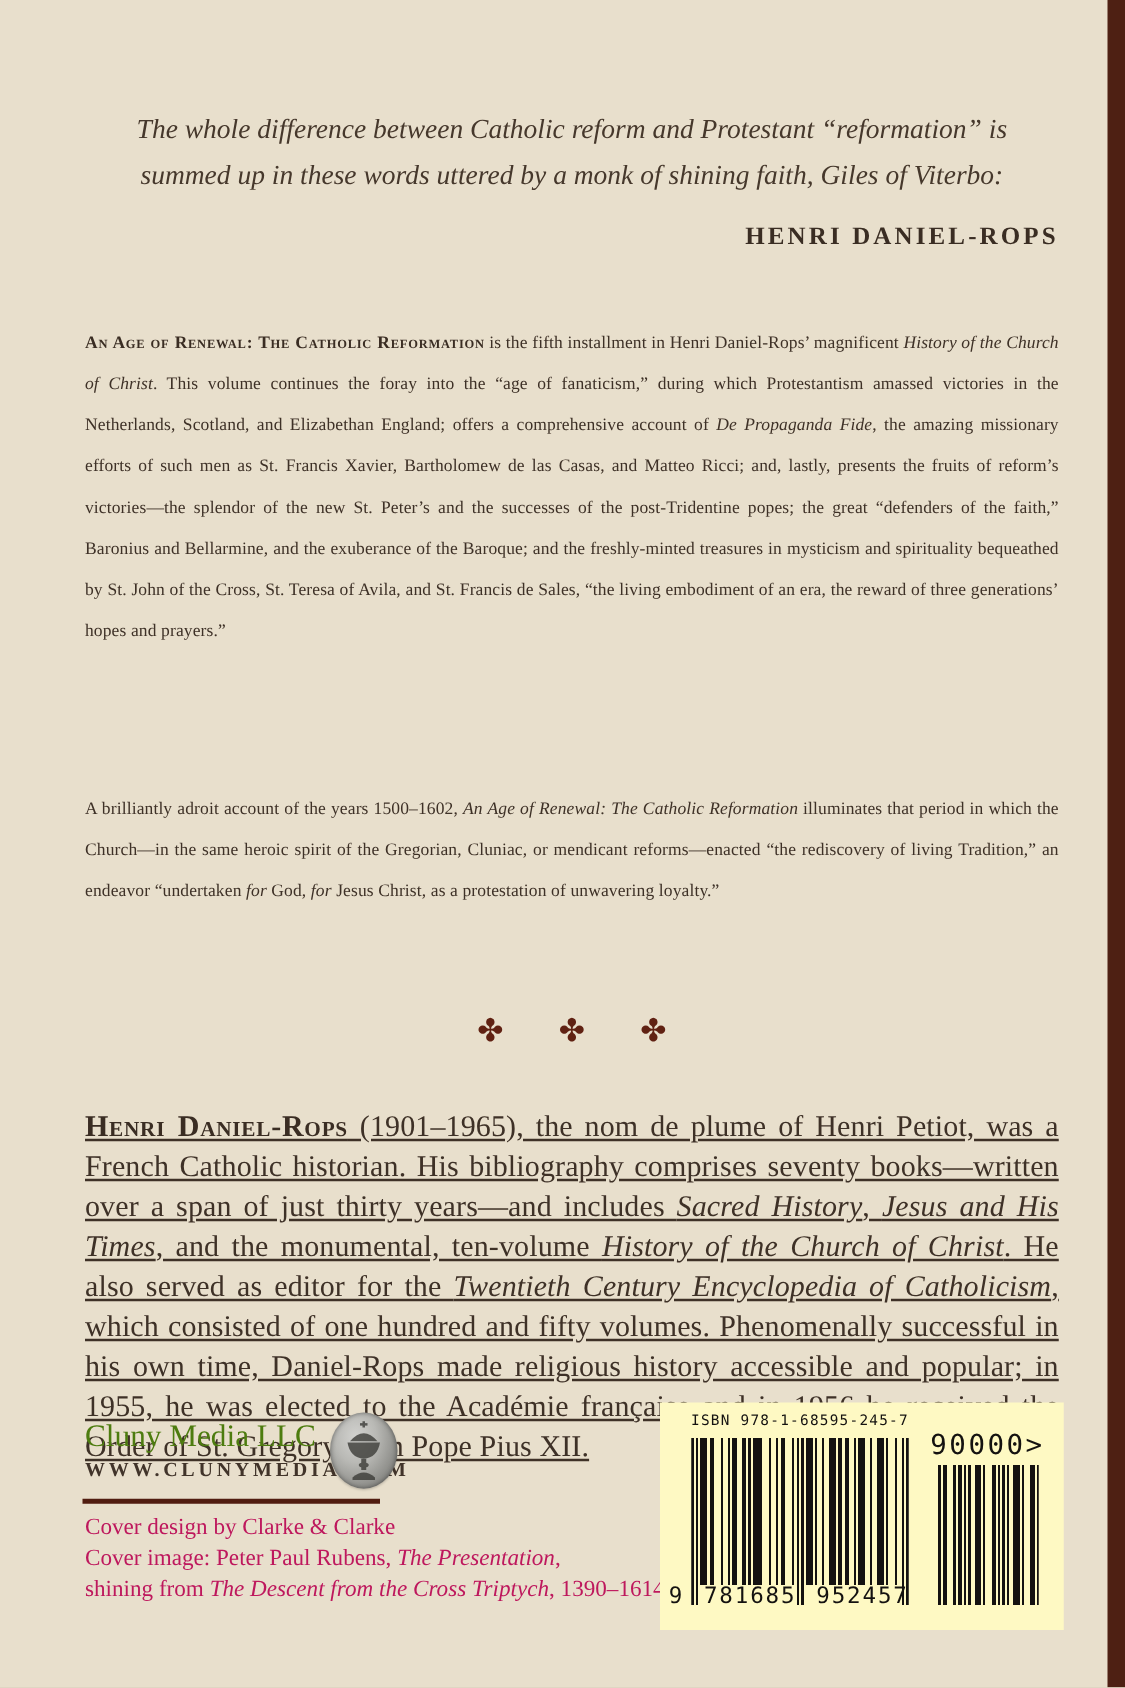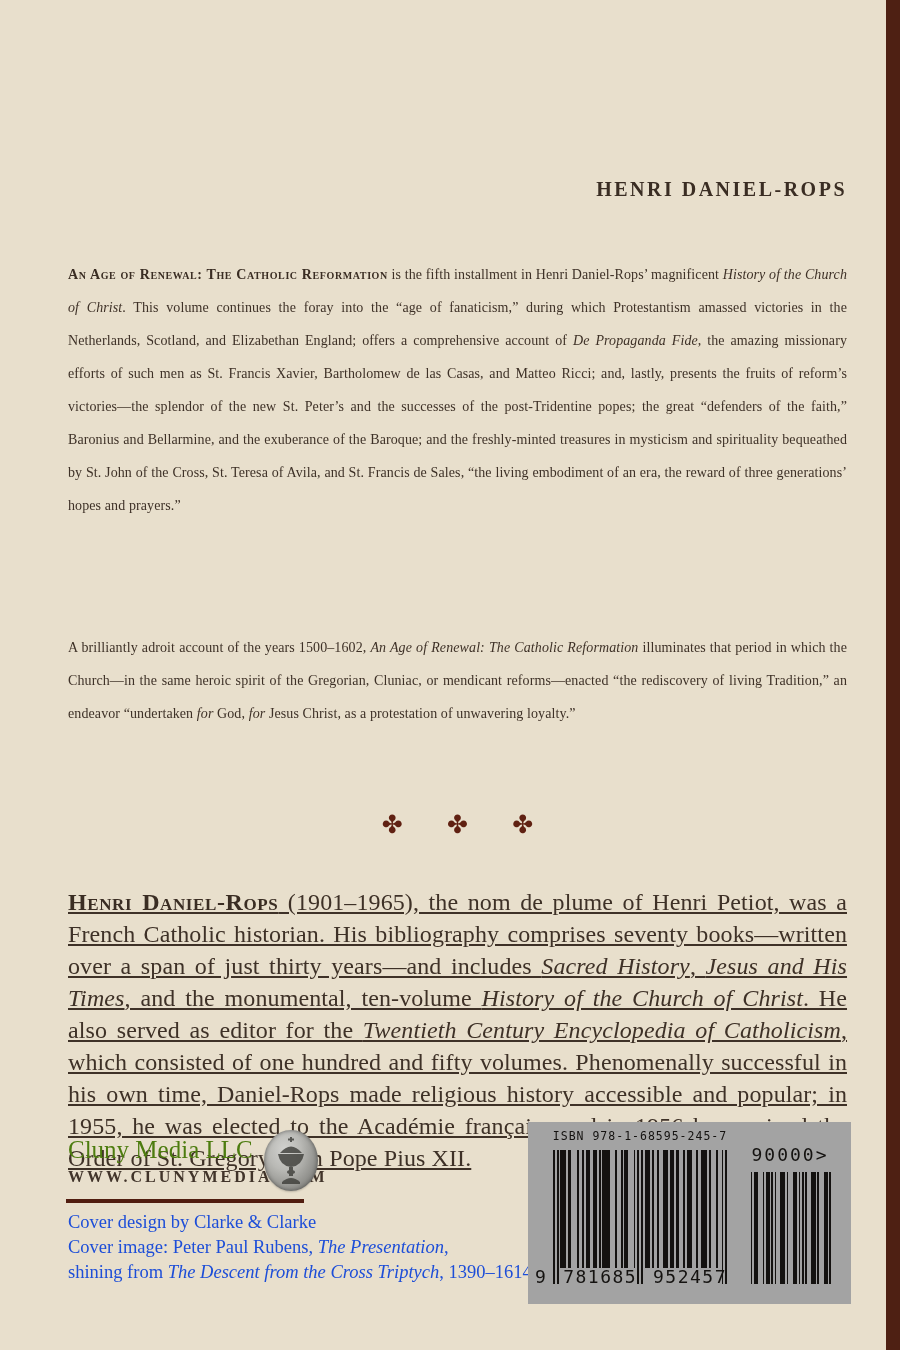--- a/index.html
+++ b/index.html
@@ -33,40 +33,42 @@
 
   
   .publisher-name{position:absolute;left:68px;top:1136px;font-size:25px;color:#4d7c0f;}
   .publisher-site{position:absolute;left:68px;top:1168px;font-size:16px;font-weight:bold;
     letter-spacing:3px;color:#41342a;}
   .logo{position:absolute;left:264px;top:1130px;width:54px;height:61px;border-radius:50%;
     background:radial-gradient(ellipse at 38% 32%,#d2d2cf 0%,#b9b9b5 35%,#8e8e8a 70%,#6c6c68 100%);
     box-shadow:inset 0 0 4px rgba(0,0,0,.45), 0 1px 2px rgba(0,0,0,.2);}
   .logo svg{position:absolute;left:7px;top:6px;opacity:.8;}
   .rule{position:absolute;left:66px;top:1199px;width:238px;height:4px;background:#511d10;}
-  .credits{position:absolute;left:68px;top:1210px;font-size:18.5px;line-height:25px;color:#1d4ed8;}
+  .credits{position:absolute;left:68px;top:1210px;font-size:18.5px;line-height:25px;color:#be185d;}
 
   
-  .barcode-box{position:absolute;left:528px;top:1122px;width:323px;height:182px;background:#a3a3a3;}
+  .barcode-box{position:absolute;left:528px;top:1122px;width:323px;height:182px;background:#fef9c3;}
   .bc-isbn{position:absolute;top:7px;left:20px;width:184px;text-align:center;
     font-family:"DejaVu Sans Mono",monospace;font-size:11.5px;letter-spacing:1px;color:#141210;}
   .bc-main{position:absolute;top:28px;left:25px;width:174px;height:134px;}
   .bc-digits{position:absolute;top:144px;left:7px;width:192px;display:flex;
     justify-content:space-between;font-family:"DejaVu Sans Mono",monospace;
     font-size:18px;letter-spacing:1.5px;color:#141210;}
   .bc-supp-text{position:absolute;top:22px;left:214px;width:96px;text-align:center;
-    font-family:"DejaVu Sans Mono",monospace;font-size:18px;letter-spacing:2px;color:#141210;}
+    font-family:"DejaVu Sans Mono",monospace;font-size:22px;letter-spacing:2px;color:#141210;}
   .bc-supp{position:absolute;top:50px;left:221px;width:82px;height:112px;}
 </style>
 </head>
 <body>
 
 <div class="cover">
 
   <div class="col epigraph">
+    <div>The whole difference between Catholic reform and Protestant “reformation” is</div>
+    <div>summed up in these words uttered by a monk of shining faith, Giles of Viterbo:</div>
   </div>
 
   <div class="col epigraph-attribution">HENRI DANIEL-ROPS</div>
 
   <div class="col para synopsis-1"><span class="seg-sc">An Age of Renewal: The Catholic Reformation</span><span> is the fifth installment in Henri Daniel-Rops’ magnificent </span><span class="seg-i">History of the Church of Christ</span><span>. This volume continues the foray into the “age of fanaticism,” during which Protestantism amassed victories in the Netherlands, Scotland, and Elizabethan England; offers a comprehensive account of </span><span class="seg-i">De Propaganda Fide</span><span>, the amazing missionary efforts of such men as St. Francis Xavier, Bartholomew de las Casas, and Matteo Ricci; and, lastly, presents the fruits of reform’s victories—the splendor of the new St. Peter’s and the successes of the post-Tridentine popes; the great “defenders of the faith,” Baronius and Bellarmine, and the exuberance of the Baroque; and the freshly-minted treasures in mysticism and spirituality bequeathed by St. John of the Cross, St. Teresa of Avila, and St. Francis de Sales, “the living embodiment of an era, the reward of three generations’ hopes and prayers.”</span></div>
 
   <div class="col para synopsis-2"><span>A brilliantly adroit account of the years 1500–1602, </span><span class="seg-i">An Age of Renewal: The Catholic Reformation</span><span> illuminates that period in which the Church—in the same heroic spirit of the Gregorian, Cluniac, or mendicant reforms—enacted “the rediscovery of living Tradition,” an endeavor “undertaken </span><span class="seg-i">for</span><span> God, </span><span class="seg-i">for</span><span> Jesus Christ, as a protestation of unwavering loyalty.”</span></div>
 
   <div class="col ornament-row">
     <span>✤</span>

